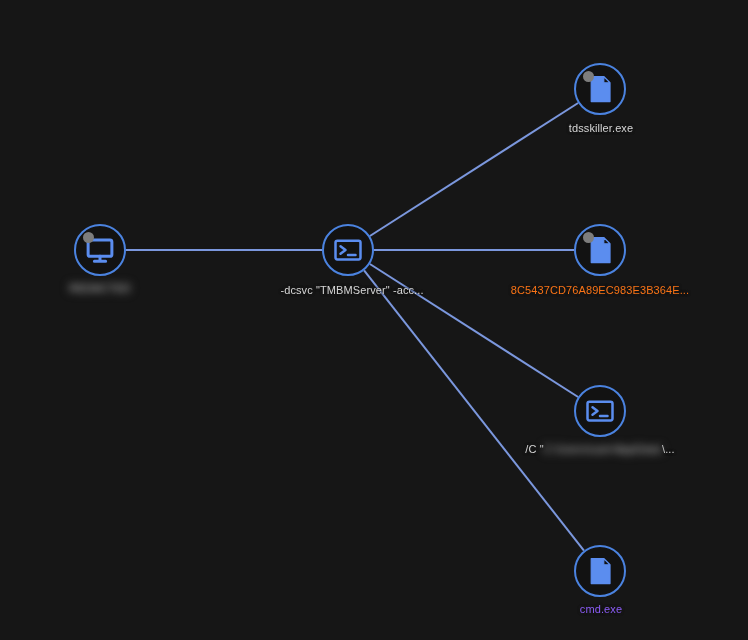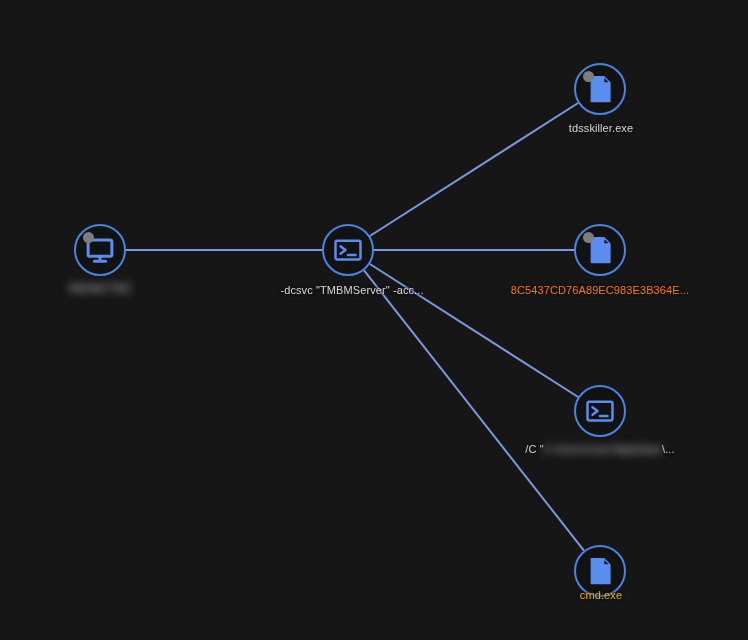--- a/index.html
+++ b/index.html
@@ -130,16 +130,16 @@
           <path d="M6 9 L10 12 L6 15" fill="none" stroke="#5b8def" stroke-width="2" stroke-linecap="round" stroke-linejoin="round"></path>
           <path d="M12 16 H18" stroke="#5b8def" stroke-width="2" stroke-linecap="round"></path>
         </svg>
       </div>
       <div class="node-label" style="left: 600px; top: 441px; color: rgb(214, 214, 214);"><span class="label-seg-clear">/C "</span><span class="label-seg-blur">C:\Users\user\AppData\</span><span class="label-seg-clear">\...</span></div>
       <div class="graph-node" style="left: 600px; top: 571px; border-color: rgb(75, 131, 224);">
         <svg viewBox="0 0 24 24" class="node-glyph">
           <path d="M5 2 H15 L20 7 V22 H5 Z M15 2 V7 H20" fill="#5b8def" stroke="#5b8def" stroke-width="1" stroke-linejoin="round"></path>
         </svg>
       </div>
-      <div class="node-label" style="left: 601px; top: 587px; color: #eab308;">cmd.exe</div>
+      <div class="node-label" style="left: 601px; top: 601px; color: #8b5cf6;">cmd.exe</div>
     </div>
 
 </div>
 
 </body></html>

